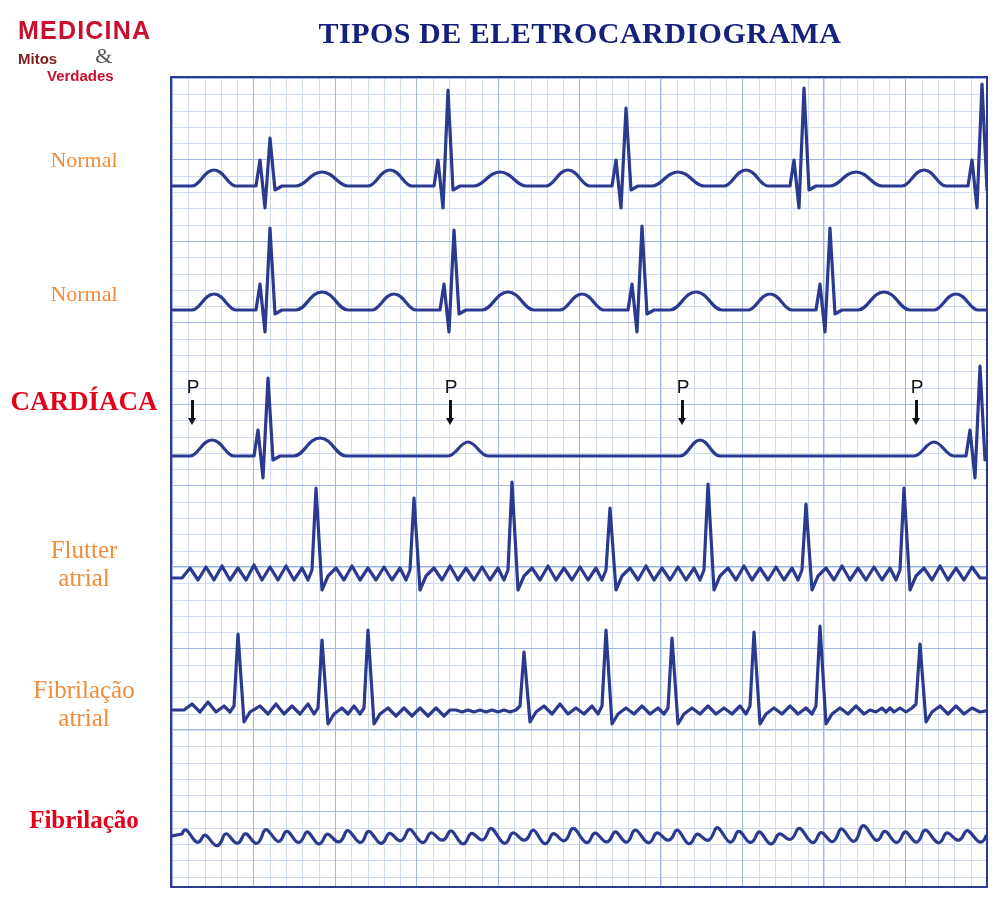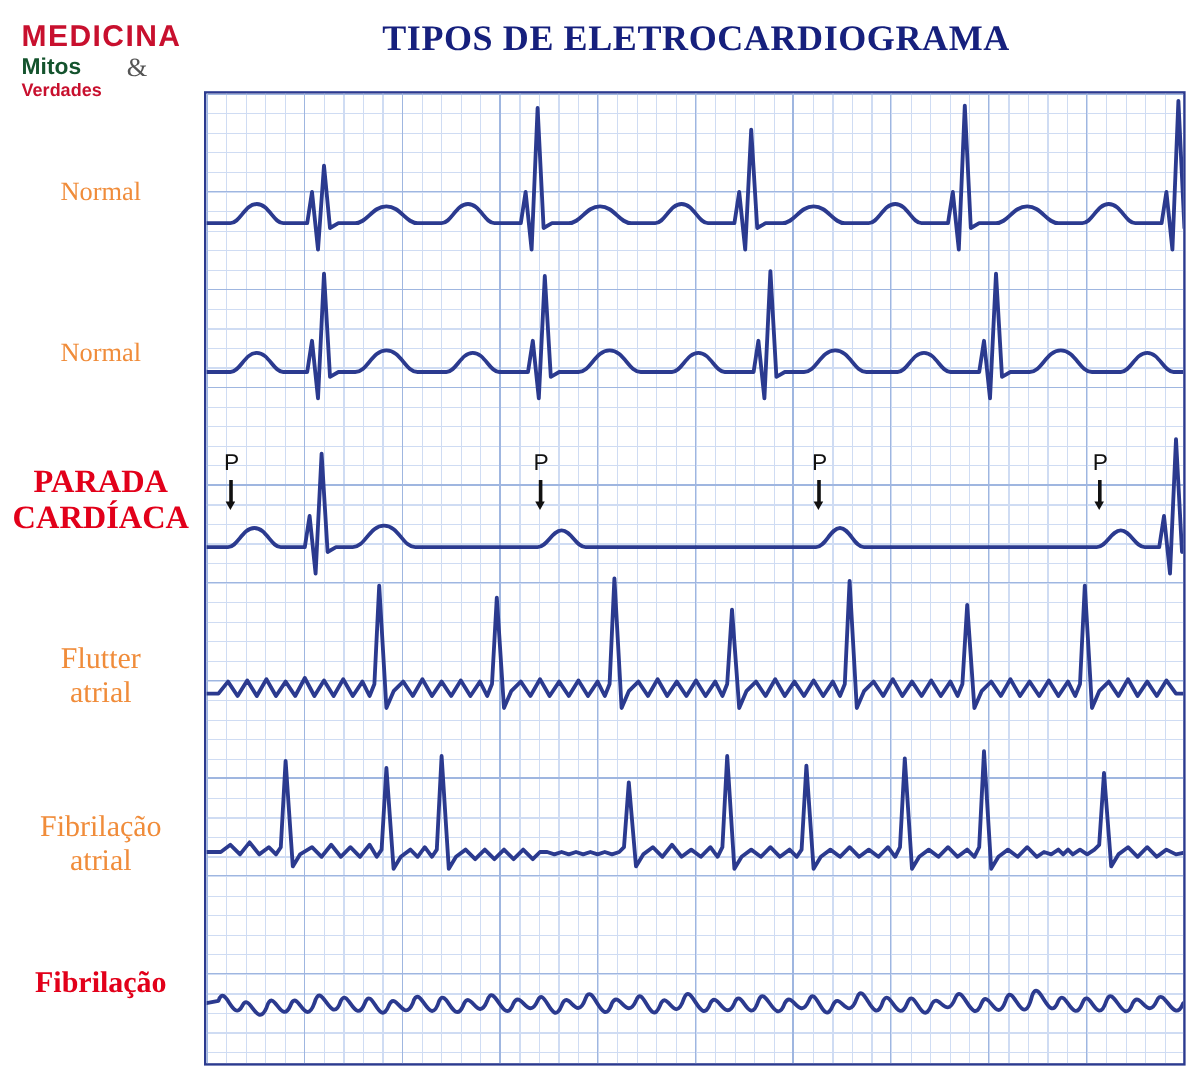--- a/index.html
+++ b/index.html
@@ -39,34 +39,35 @@
     letter-spacing: 1.2px;
     font-family: "Liberation Sans", sans-serif;
   }
   .brand-row2 {
     display: flex;
     align-items: flex-end;
     justify-content: flex-start;
     margin-top: 3px;
   }
   .brand-mitos {
-    color: #14532d;
-    font-weight: bold;
-    font-size: 19px;
+    color: #7f1d1d;
+    font-weight: bold;
+    font-size: 15px;
     font-family: "Liberation Sans", sans-serif;
   }
   .brand-amp {
     color: #555555;
     font-size: 22px;
     font-family: "Liberation Serif", serif;
     margin-left: 38px;
     line-height: 0.9;
   }
   .brand-row3 {
     margin-top: 2px;
+    margin-left: 29px;
   }
   .brand-verdades {
     color: #c8102e;
     font-weight: bold;
     font-size: 15px;
     font-family: "Liberation Sans", sans-serif;
   }
 
   
   .title {
@@ -189,21 +190,20 @@
   <div class="title">TIPOS DE ELETROCARDIOGRAMA</div>
 
   <div class="labels">
     <div class="row-label orange" style="top: 72px;">
       <div>Normal</div>
     </div>
     <div class="row-label orange" style="top: 206px;">
       <div>Normal</div>
     </div>
     <div class="row-label red" style="top: 310px;">
-      <div>PARADA</div>
       <div>CARDÍACA</div>
     </div>
     <div class="row-label orange small" style="top: 460px;">
       <div>Flutter</div>
       <div>atrial</div>
     </div>
     <div class="row-label orange small" style="top: 600px;">
       <div>Fibrilação</div>
       <div>atrial</div>
     </div>

